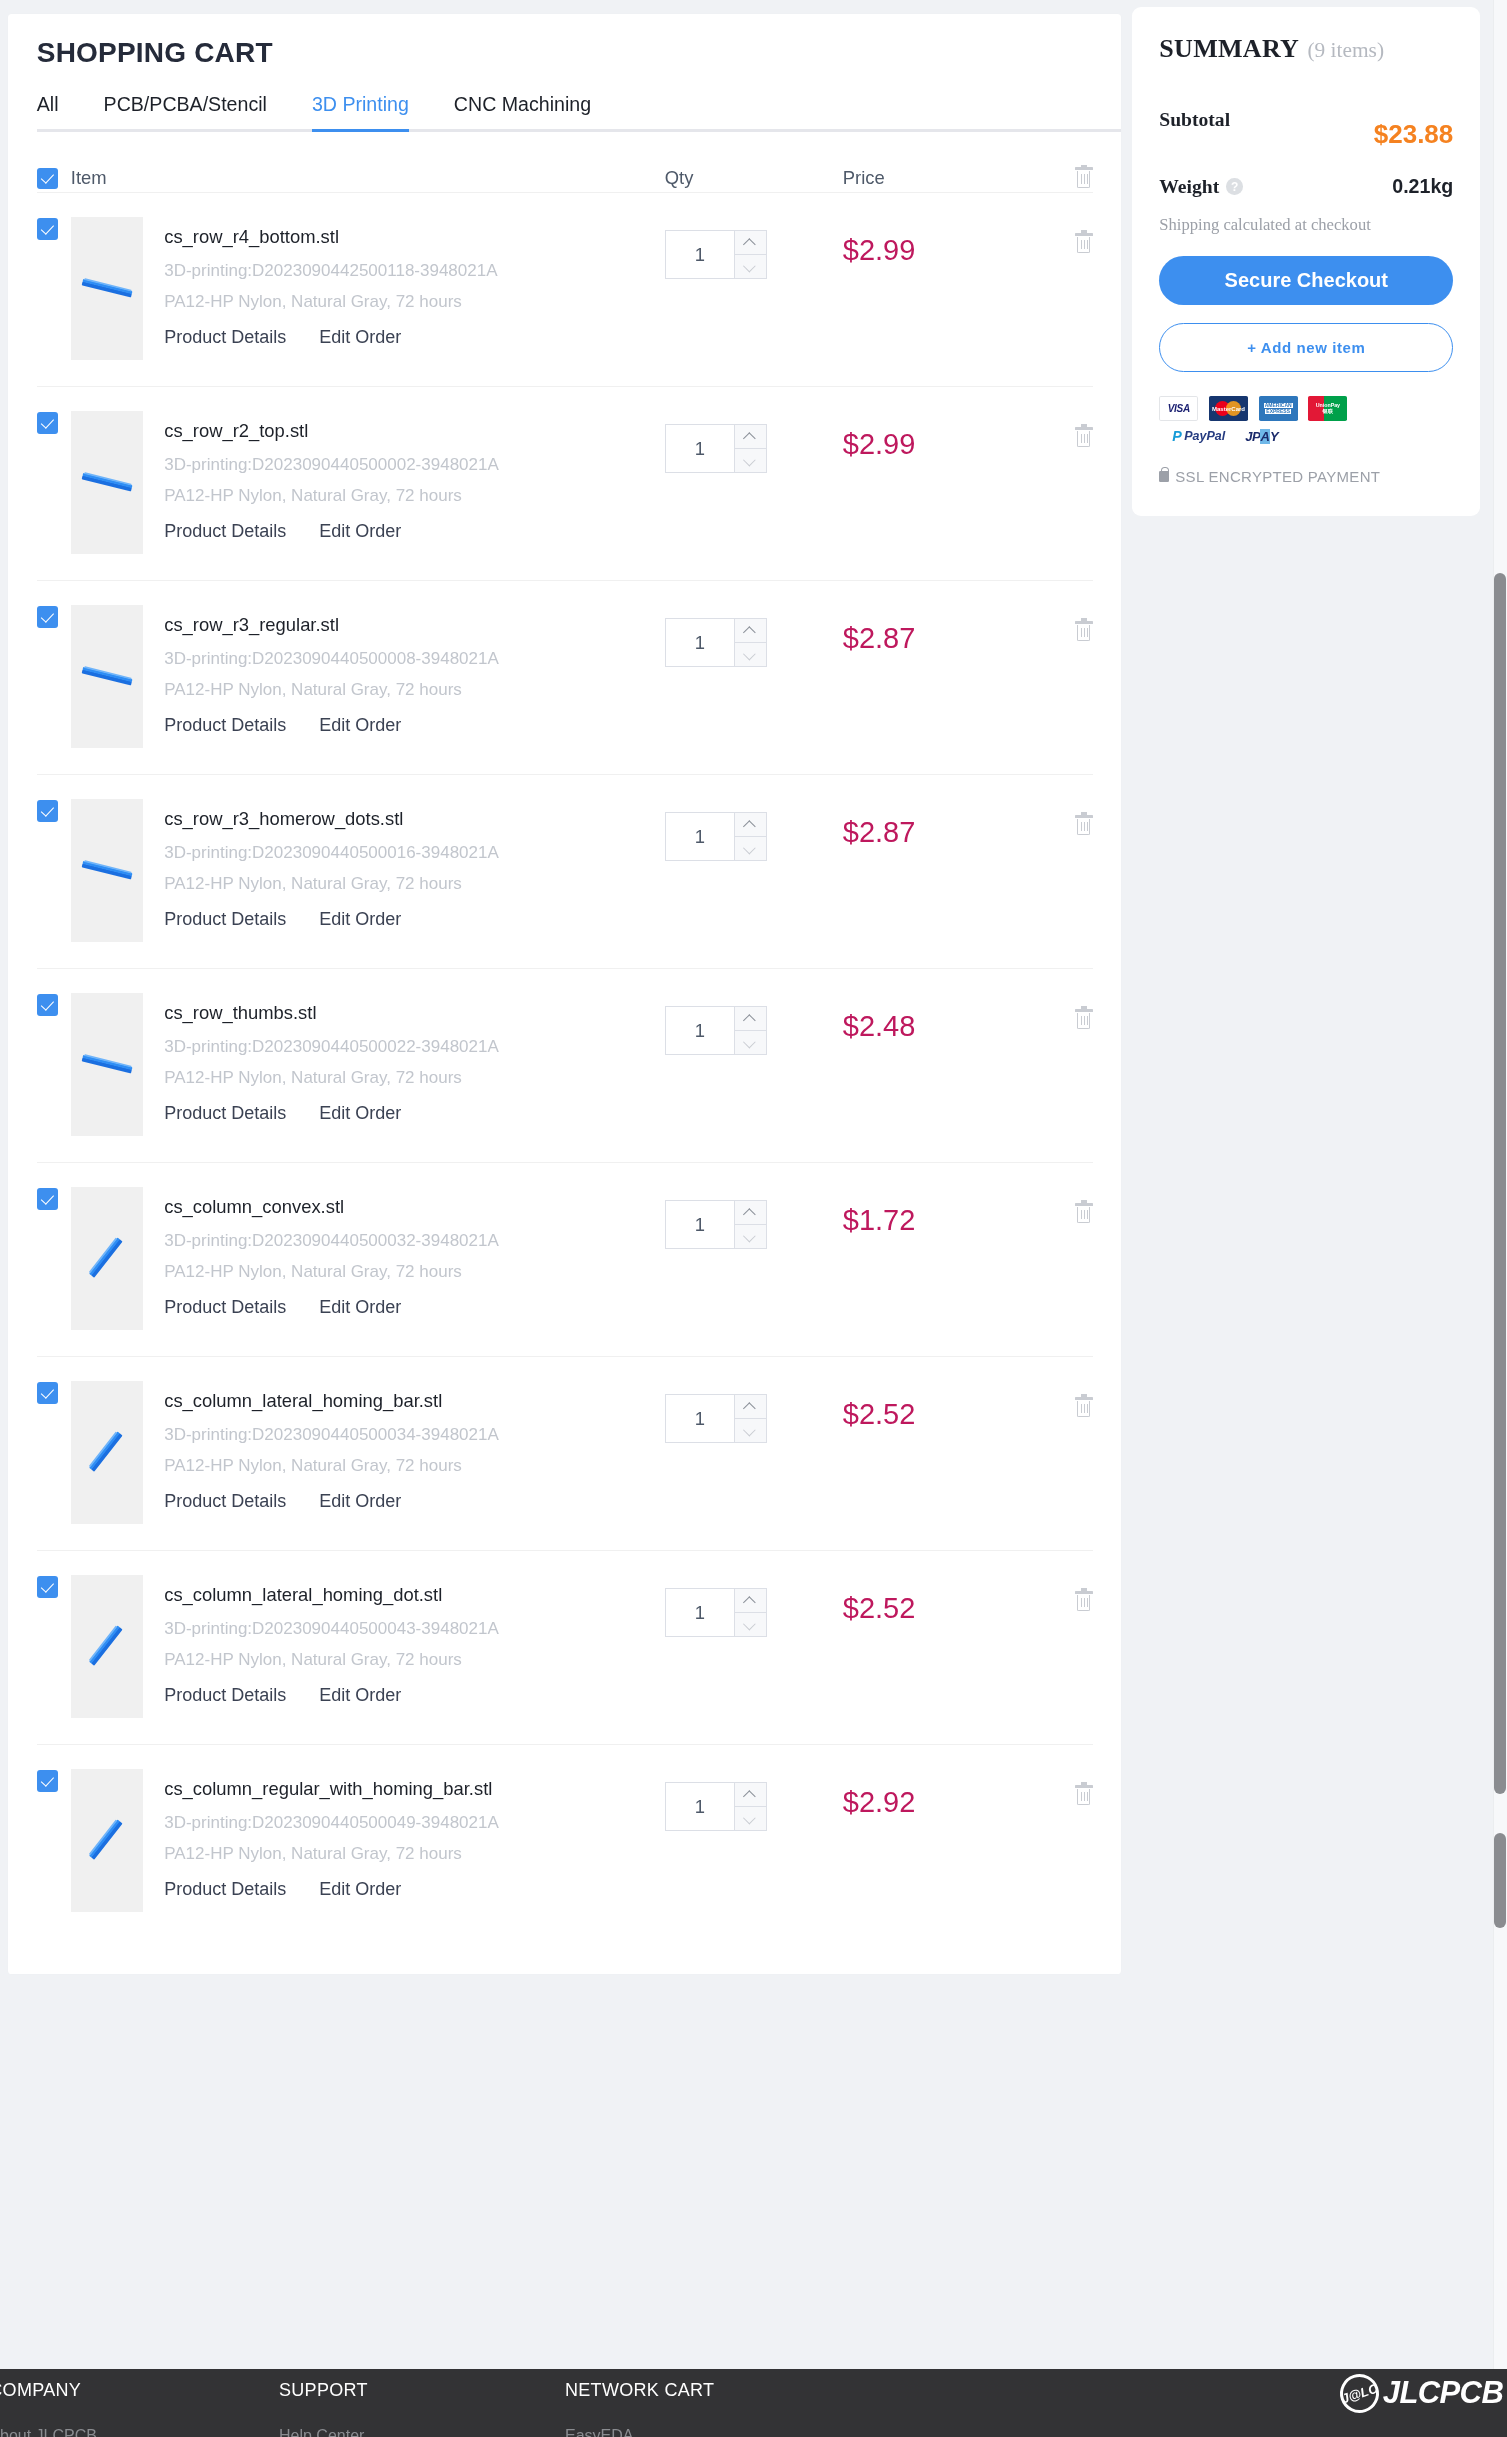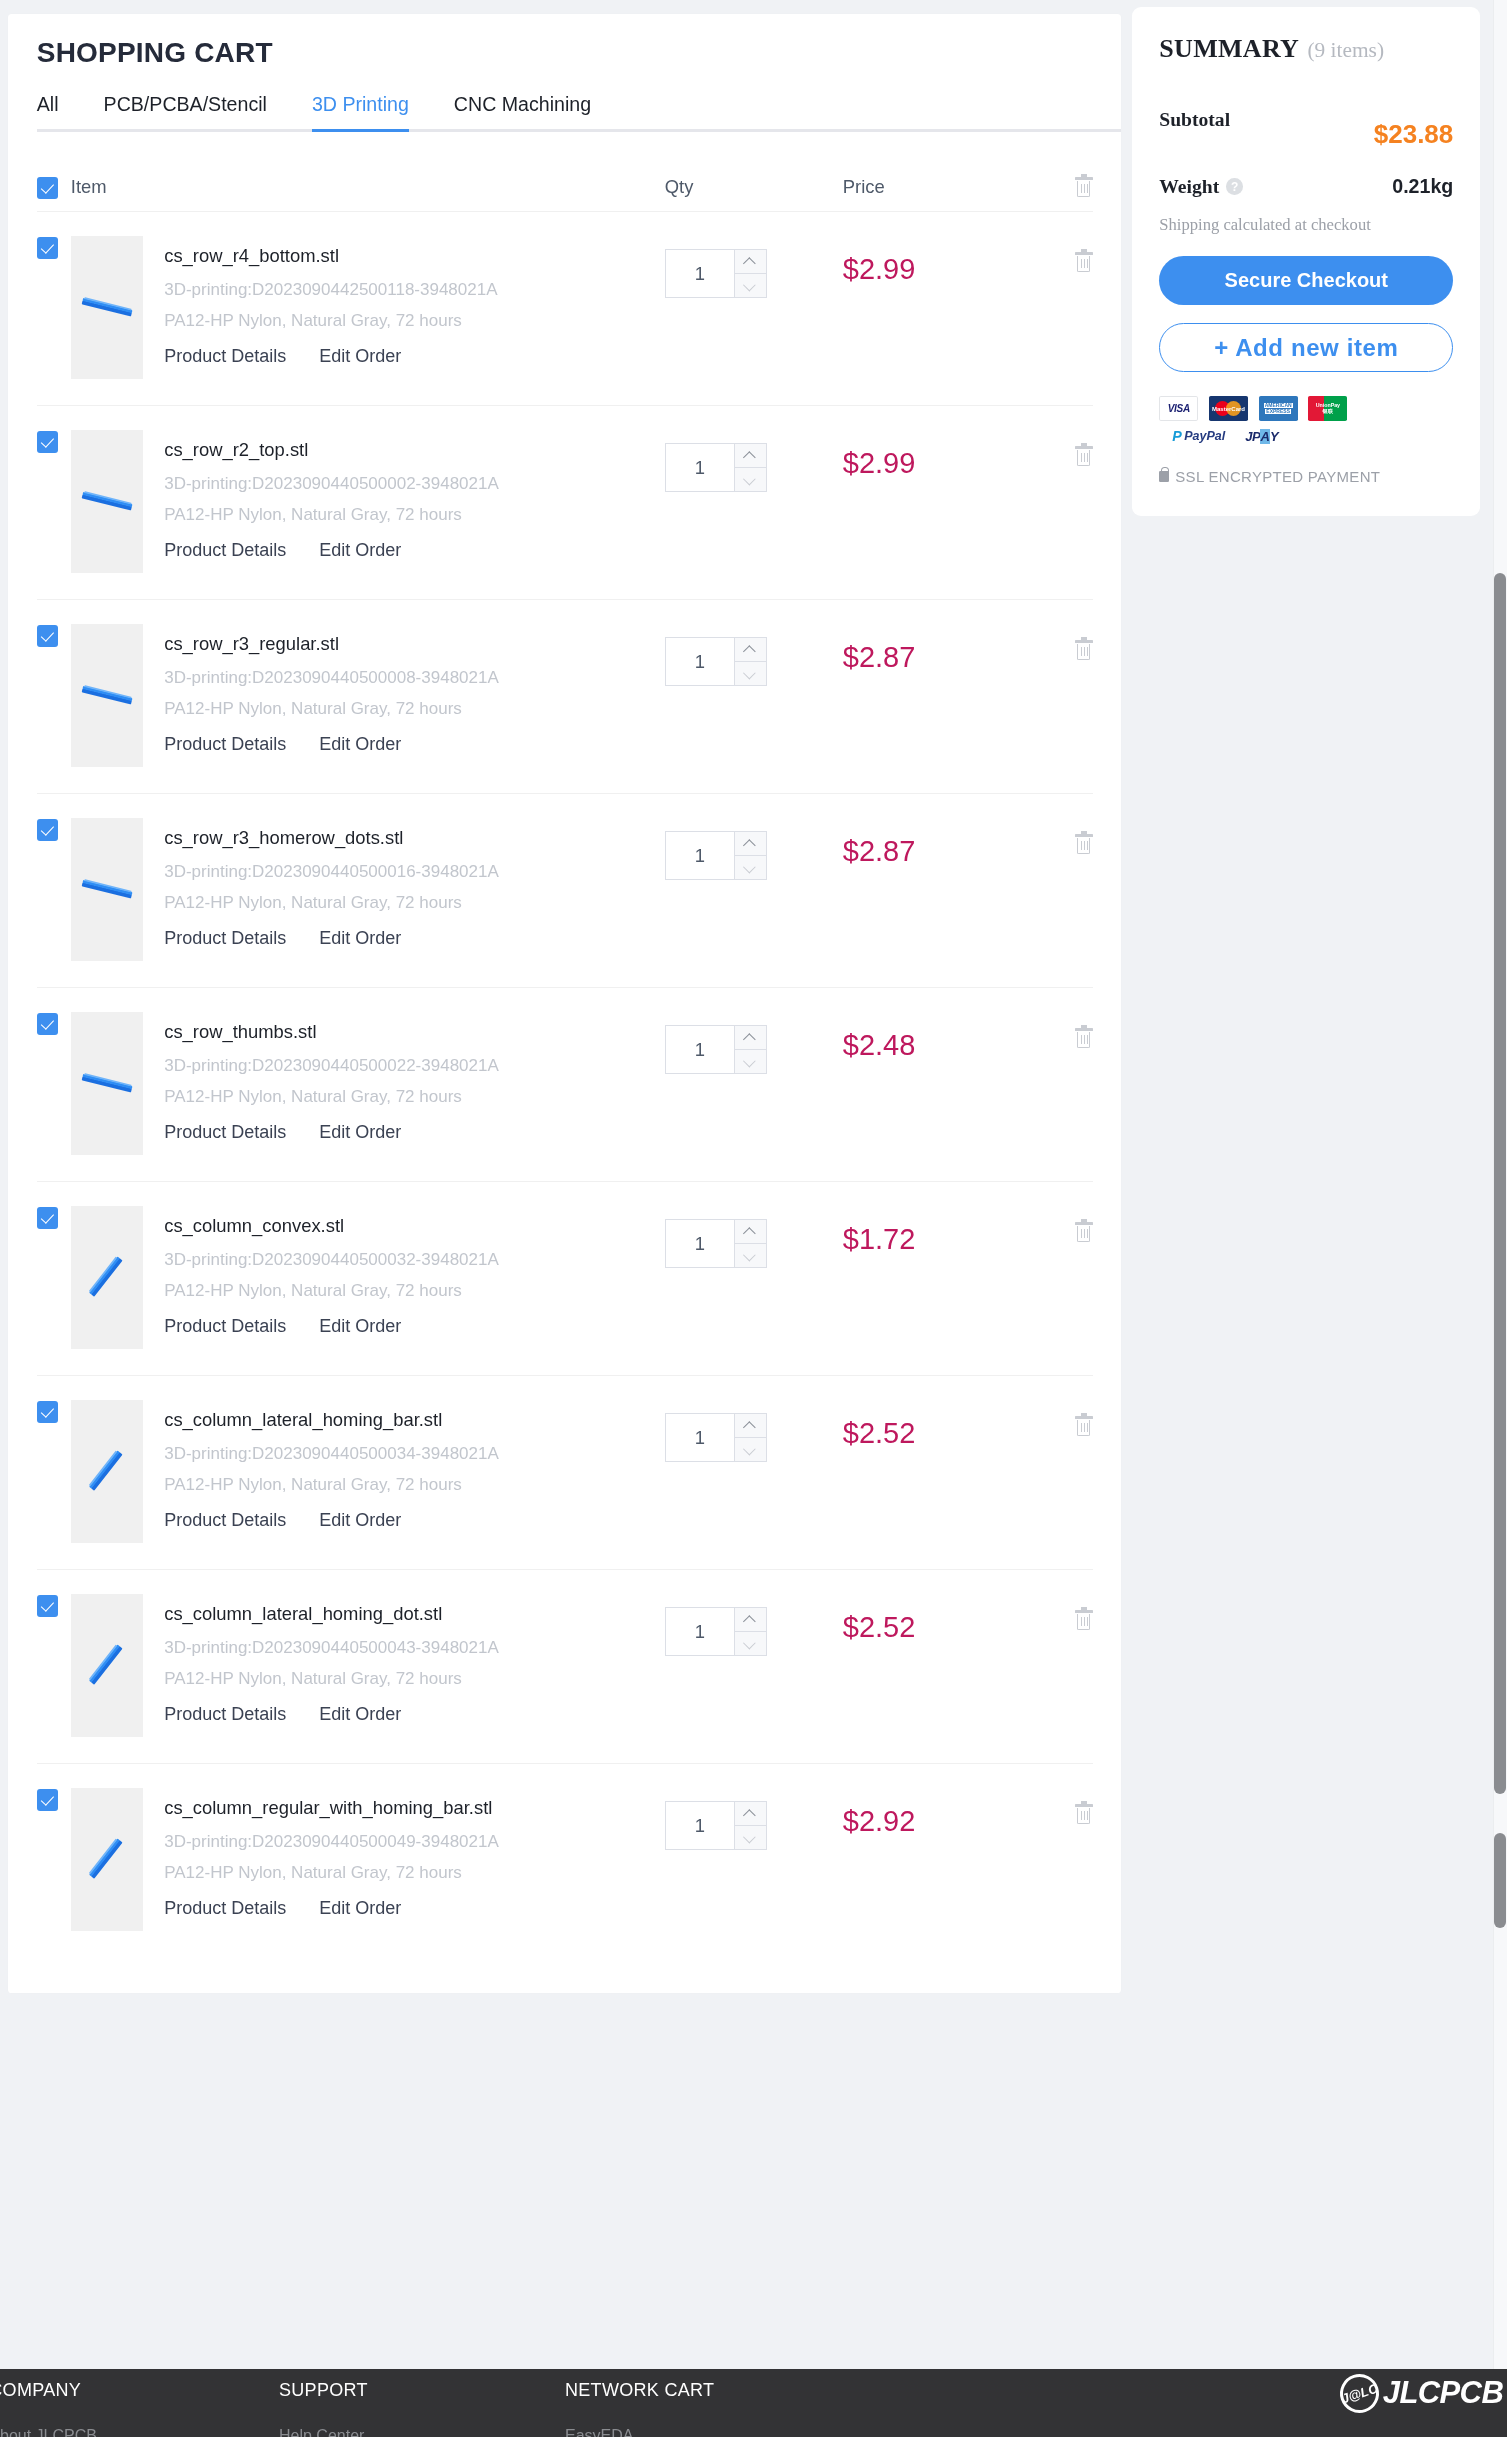--- a/index.html
+++ b/index.html
@@ -72,21 +72,21 @@
     height: 3px;
     background: #3d8fef;
   }
 
   
   .tbl-head {
     display: flex;
     align-items: center;
     padding: 31px 0 0 0;
     margin: 0 28.5px;
-    height: 80px;
+    height: 61px;
     border-bottom: 1.2px solid #f0f0f0;
   }
   .col-check { flex: 0 0 34px; display: flex; align-items: flex-start; padding-top: 1.2px;}
   .col-item  { flex: 1 1 auto; }
   .col-qty   { flex: 0 0 178px; }
   .col-price { flex: 0 0 214px; }
   .col-del   { flex: 0 0 36px; display: flex; justify-content: flex-end; }
 
   .hdr-label {
     font-size: 18.4px;
@@ -341,21 +341,21 @@
     font-family: "Liberation Sans", sans-serif;
   }
   .btn-add {
     display: block;
     width: 100%;
     height: 49px;
     border: 1.2px solid #3d8fef;
     border-radius: 26px;
     background: #ffffff;
     color: #3d8fef;
-    font-size: 24px;
+    font-size: 15px;
     font-weight: bold;
     margin-top: 18px;
     cursor: pointer;
     font-family: "Liberation Sans", sans-serif;
     letter-spacing: 0.6px;
   }
   .pay-row {
     display: flex;
     align-items: center;
     gap: 10.7px;

